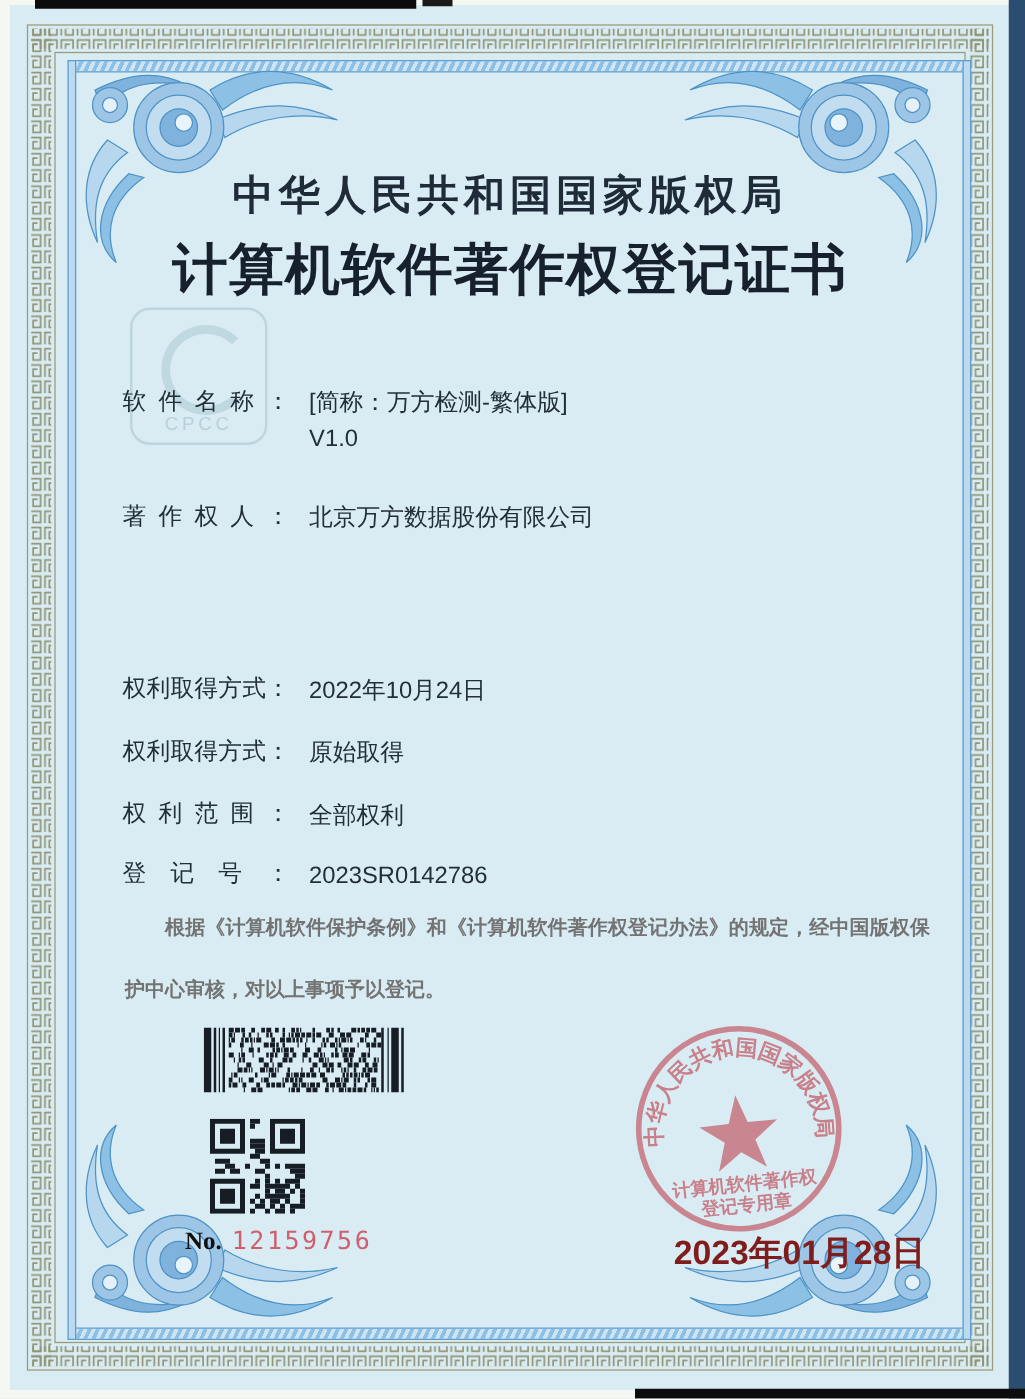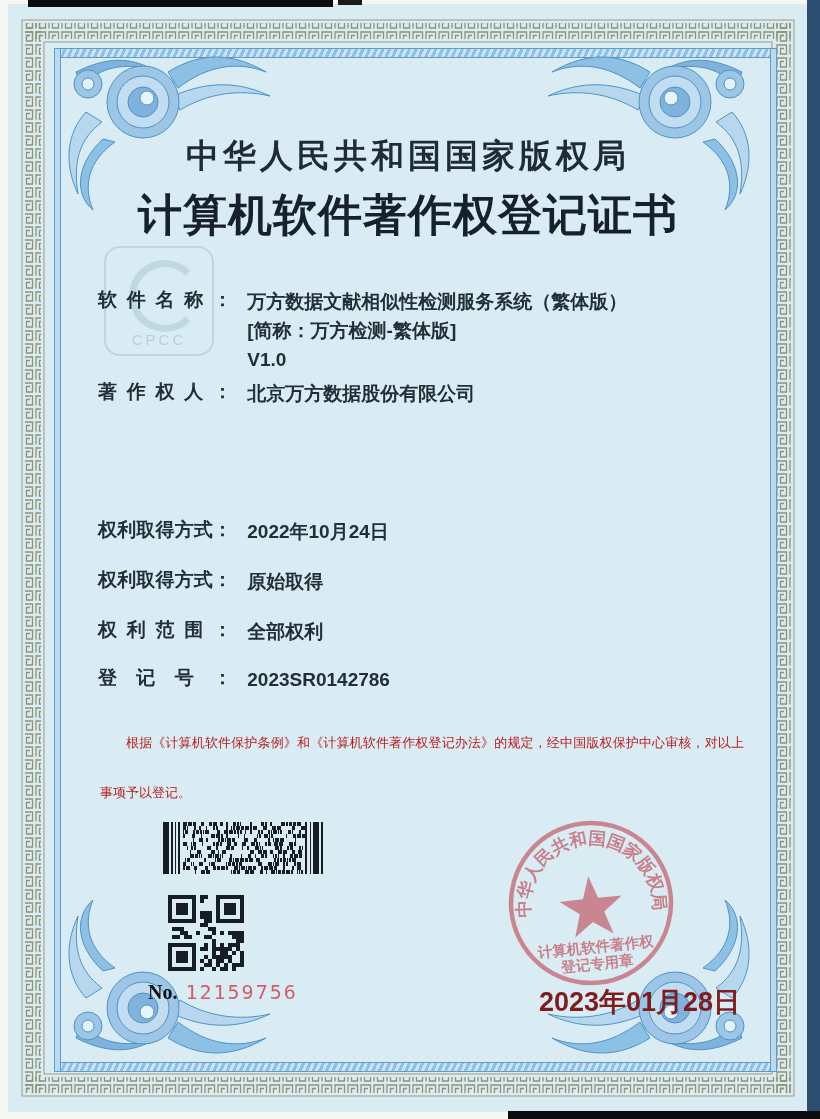--- a/index.html
+++ b/index.html
@@ -32,26 +32,26 @@
     border:7px solid rgba(140,175,185,.40);border-radius:50%;border-right-color:transparent;}
   .watermark .wm-t{position:absolute;left:0;right:0;bottom:6px;text-align:center;
     font-size:15px;letter-spacing:3px;font-weight:400;color:rgba(140,175,185,.55);}
   
   .t-authority{position:absolute;left:0;width:100%;top:130px;text-align:center;
     font-family:"Liberation Serif",serif;font-weight:700;font-size:33px;letter-spacing:4px;color:#1f2b38;}
   .t-title{position:absolute;left:0;width:100%;top:182px;text-align:center;
     font-family:"Liberation Serif",serif;font-weight:700;font-size:44px;letter-spacing:1px;color:#17212d;}
   .t-certno{position:absolute;right:76px;top:243px;font-size:17px;font-weight:700;color:#2a3642;}
   .t-certno .lbl{margin-right:14px;}
-  .field{position:absolute;left:90px;font-size:19px;font-weight:700;color:#222e38;}
+  .field{position:absolute;left:90px;font-size:19px;font-weight:400;color:#222e38;margin-top:21px;}
   .field .flabel{display:inline-block;width:134px;text-align:justify;text-align-last:justify;
     vertical-align:top;white-space:nowrap;}
   .field .fvalue{display:inline-block;margin-left:10px;vertical-align:top;line-height:29px;max-width:480px;}
-  .statement{position:absolute;left:92px;top:714px;width:644px;font-size:13px;font-weight:400;
-    color:#b91c1c;line-height:50px;text-indent:2em;text-align:justify;}
+  .statement{position:absolute;left:92px;top:714px;width:644px;font-size:16px;font-weight:700;
+    color:#737373;line-height:50px;text-indent:2em;text-align:justify;}
   .serial{position:absolute;left:140px;top:976px;font-size:20px;color:#101010;
     font-family:"Liberation Serif",serif;font-weight:700;}
   .serial .num{color:#cf5f6e;font-family:"DejaVu Sans Mono",monospace;font-weight:400;
     letter-spacing:2px;margin-left:8px;}
   .issue-date{position:absolute;left:531px;top:980px;font-size:27px;font-weight:700;color:#7f1d1d;}
   .barcode{position:absolute;left:155px;top:818px;}
   .qrcode{position:absolute;left:160px;top:891px;}
   .seal{position:absolute;left:498px;top:814px;width:170px;height:170px;transform:rotate(-6deg);opacity:.88;}
 </style>
 </head>
@@ -145,21 +145,20 @@
       <div class="wm-c"></div>
       <div class="wm-t">CPCC</div>
     </div>
 
     <div class="t-authority">中华人民共和国国家版权局</div>
     <div class="t-title">计算机软件著作权登记证书</div>
 
     <div class="field" style="top:283px">
       <span class="flabel">软件名称：</span>
       <span class="fvalue">
-        <span style="display:block">万方数据文献相似性检测服务系统（繁体版）</span>
         <span style="display:block">[简称：万方检测-繁体版]</span>
         <span style="display:block">V1.0</span>
       </span>
     </div>
     <div class="field" style="top:375px">
       <span class="flabel">著作权人：</span>
       <span class="fvalue">北京万方数据股份有限公司</span>
     </div>
     <div class="field" style="top:513px">
       <span class="flabel">权利取得方式：</span>

